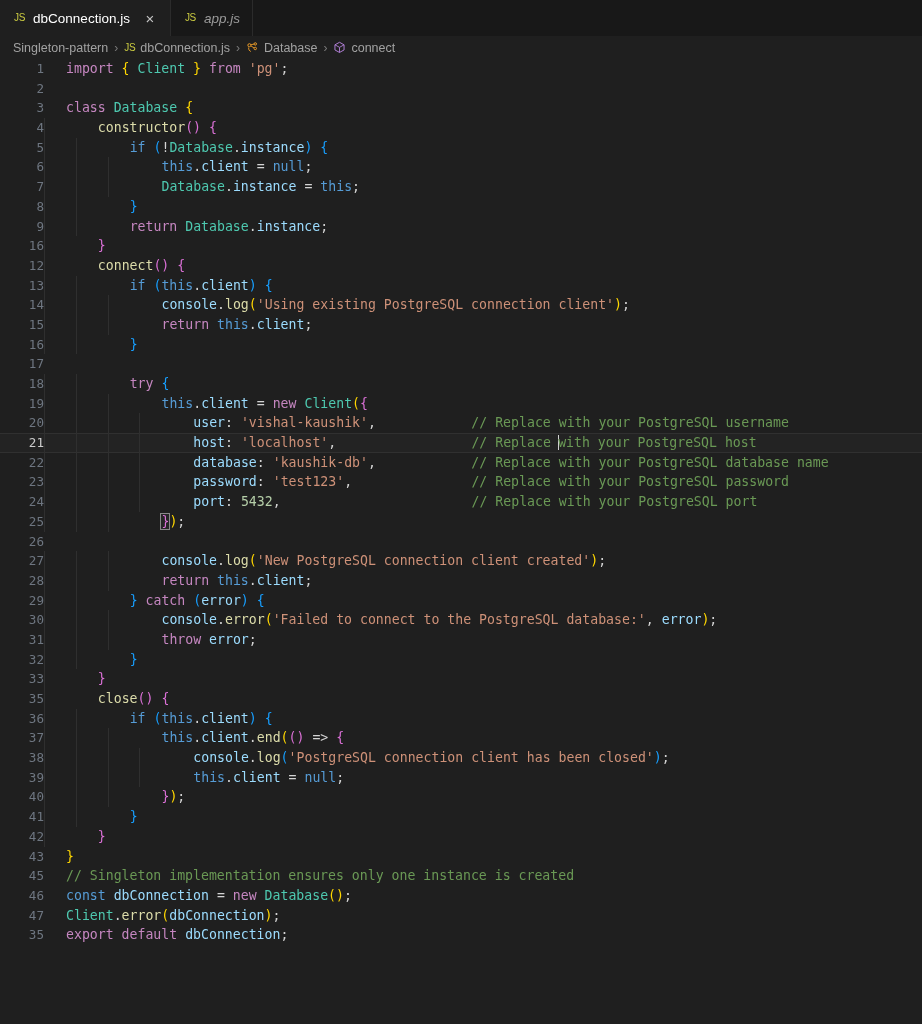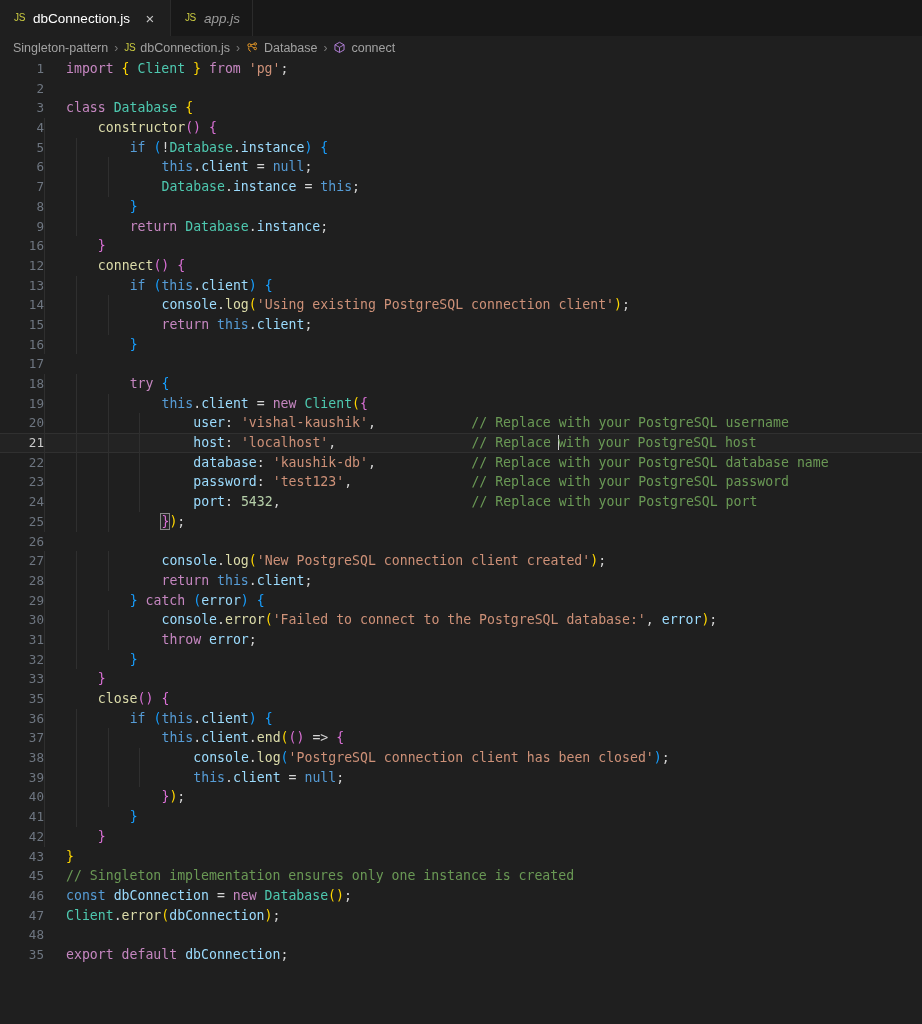--- a/index.html
+++ b/index.html
@@ -227,16 +227,15 @@
       <div class="row"><div class="ln">37</div><div class="code"><div class="guides"><div class="guide" style="left: 0px;"></div><div class="guide" style="left: 31.76px;"></div><div class="guide" style="left: 63.52px;"></div></div><span style="position: relative;"><span class="op"> </span><span class="op"> </span><span class="op"> </span><span class="op"> </span><span class="op"> </span><span class="op"> </span><span class="op"> </span><span class="op"> </span><span class="op"> </span><span class="op"> </span><span class="op"> </span><span class="op"> </span><span class="kwb">this</span><span class="op">.</span><span class="var">client</span><span class="op">.</span><span class="fn">end</span><span style="color:#ffd700">(</span><span style="color:#da70d6">(</span><span style="color:#da70d6">)</span><span class="op"> </span><span class="op">=</span><span class="op">&gt;</span><span class="op"> </span><span style="color:#da70d6">{</span></span></div></div>
       <div class="row"><div class="ln">38</div><div class="code"><div class="guides"><div class="guide" style="left: 0px;"></div><div class="guide" style="left: 31.76px;"></div><div class="guide" style="left: 63.52px;"></div><div class="guide" style="left: 95.28px;"></div></div><span style="position: relative;"><span class="op"> </span><span class="op"> </span><span class="op"> </span><span class="op"> </span><span class="op"> </span><span class="op"> </span><span class="op"> </span><span class="op"> </span><span class="op"> </span><span class="op"> </span><span class="op"> </span><span class="op"> </span><span class="op"> </span><span class="op"> </span><span class="op"> </span><span class="op"> </span><span class="var">console</span><span class="op">.</span><span class="fn">log</span><span style="color:#179fff">(</span><span class="str">'PostgreSQL connection client has been closed'</span><span style="color:#179fff">)</span><span class="op">;</span></span></div></div>
       <div class="row"><div class="ln">39</div><div class="code"><div class="guides"><div class="guide" style="left: 0px;"></div><div class="guide" style="left: 31.76px;"></div><div class="guide" style="left: 63.52px;"></div><div class="guide" style="left: 95.28px;"></div></div><span style="position: relative;"><span class="op"> </span><span class="op"> </span><span class="op"> </span><span class="op"> </span><span class="op"> </span><span class="op"> </span><span class="op"> </span><span class="op"> </span><span class="op"> </span><span class="op"> </span><span class="op"> </span><span class="op"> </span><span class="op"> </span><span class="op"> </span><span class="op"> </span><span class="op"> </span><span class="kwb">this</span><span class="op">.</span><span class="var">client</span><span class="op"> </span><span class="op">=</span><span class="op"> </span><span class="kwb">null</span><span class="op">;</span></span></div></div>
       <div class="row"><div class="ln">40</div><div class="code"><div class="guides"><div class="guide" style="left: 0px;"></div><div class="guide" style="left: 31.76px;"></div><div class="guide" style="left: 63.52px;"></div></div><span style="position: relative;"><span class="op"> </span><span class="op"> </span><span class="op"> </span><span class="op"> </span><span class="op"> </span><span class="op"> </span><span class="op"> </span><span class="op"> </span><span class="op"> </span><span class="op"> </span><span class="op"> </span><span class="op"> </span><span style="color:#da70d6">}</span><span style="color:#ffd700">)</span><span class="op">;</span></span></div></div>
       <div class="row"><div class="ln">41</div><div class="code"><div class="guides"><div class="guide" style="left: 0px;"></div><div class="guide" style="left: 31.76px;"></div></div><span style="position: relative;"><span class="op"> </span><span class="op"> </span><span class="op"> </span><span class="op"> </span><span class="op"> </span><span class="op"> </span><span class="op"> </span><span class="op"> </span><span style="color:#179fff">}</span></span></div></div>
       <div class="row"><div class="ln">42</div><div class="code"><div class="guides"><div class="guide" style="left: 0px;"></div></div><span style="position: relative;"><span class="op"> </span><span class="op"> </span><span class="op"> </span><span class="op"> </span><span style="color:#da70d6">}</span></span></div></div>
       <div class="row"><div class="ln">43</div><div class="code"><div class="guides"></div><span style="position: relative;"><span style="color:#ffd700">}</span></span></div></div>
       <div class="row"><div class="ln">45</div><div class="code"><div class="guides"></div><span style="position: relative;"><span class="cmt">// Singleton implementation ensures only one instance is created</span></span></div></div>
       <div class="row"><div class="ln">46</div><div class="code"><div class="guides"></div><span style="position: relative;"><span class="kwb">const</span><span class="op"> </span><span class="var">dbConnection</span><span class="op"> </span><span class="op">=</span><span class="op"> </span><span class="kw">new</span><span class="op"> </span><span class="cls">Database</span><span style="color:#ffd700">(</span><span style="color:#ffd700">)</span><span class="op">;</span></span></div></div>
       <div class="row"><div class="ln">47</div><div class="code"><div class="guides"></div><span style="position: relative;"><span class="cls">Client</span><span class="op">.</span><span class="fn">error</span><span style="color:#ffd700">(</span><span class="var">dbConnection</span><span style="color:#ffd700">)</span><span class="op">;</span></span></div></div>
-      <div class="row"><div class="ln">48</div><div class="code"><div class="guides"></div><span style="position: relative;"></span></div></div>
       <div class="row"><div class="ln">35</div><div class="code"><div class="guides"></div><span style="position: relative; margin-top: 20px;"><span class="kw">export</span><span class="op"> </span><span class="kw">default</span><span class="op"> </span><span class="var">dbConnection</span><span class="op">;</span></span></div></div>
     </div>
 </div>
 
 </body></html>

